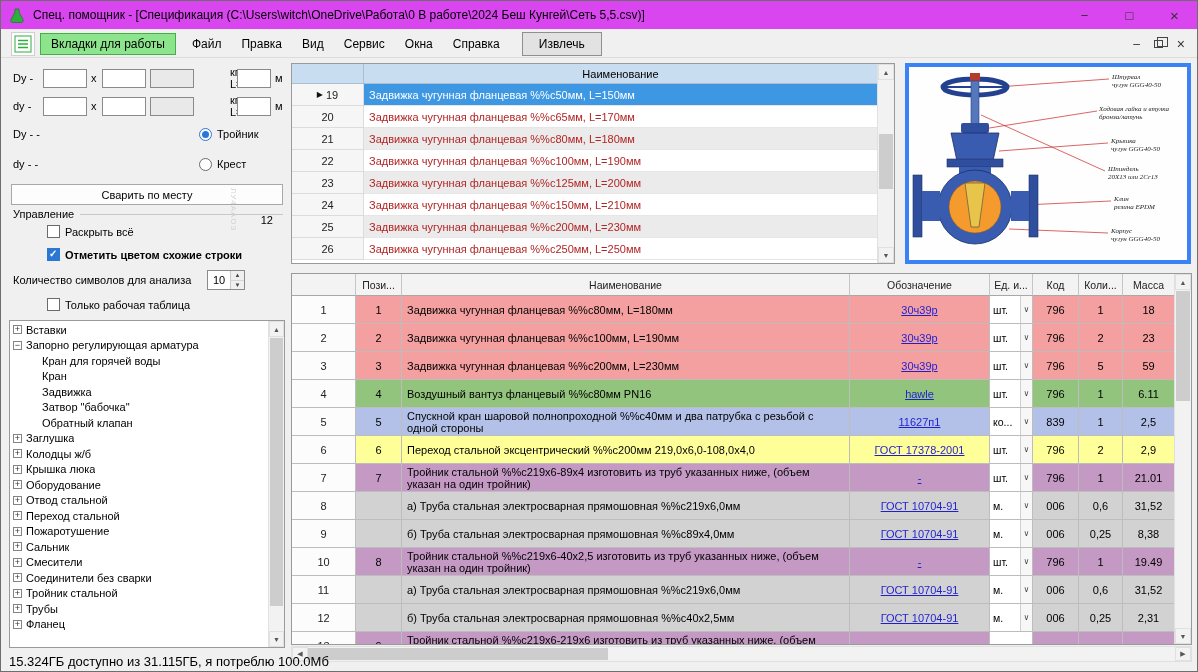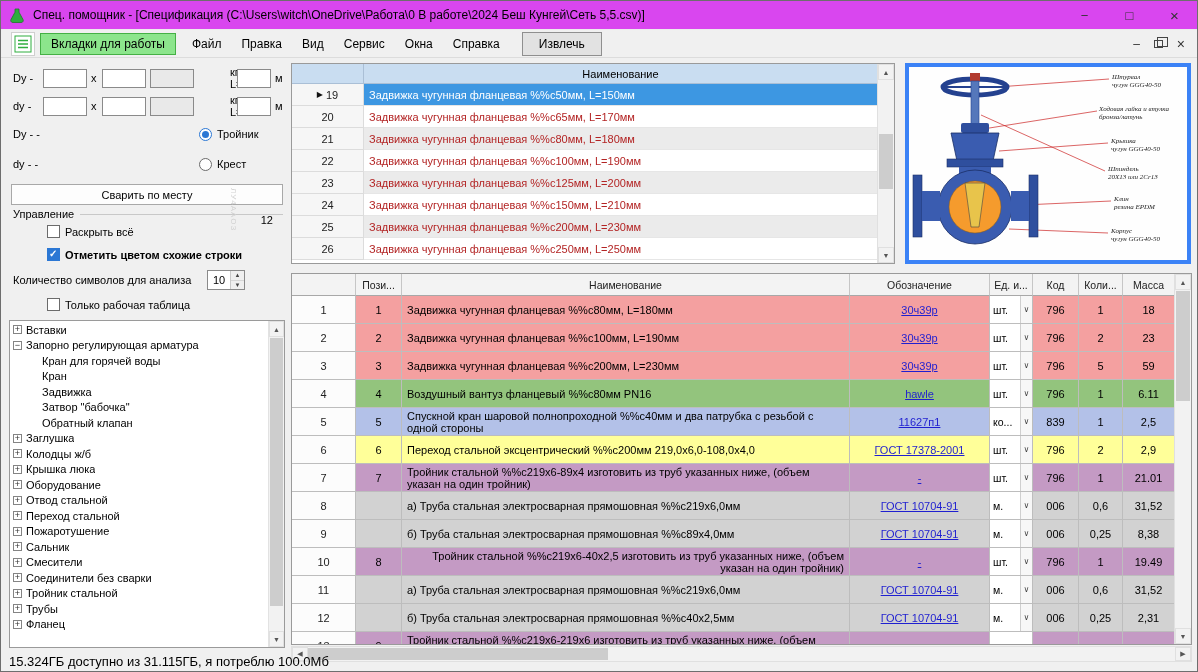--- a/index.html
+++ b/index.html
@@ -594,21 +594,21 @@
               <span class="unit-txt">м.</span>
               <span class="unit-dd">∨</span>
             </div>
             <div class="bc bcode c-gray" style="width: 46px;">006</div>
             <div class="bc bqty c-gray" style="width: 44px;">0,25</div>
             <div class="bc bmass c-gray" style="width: 52px;">8,38</div>
           </div>
           <div class="brow">
             <div class="bc bnum" style="width: 64px;">10</div>
             <div class="bc bpos c-purple" style="width: 46px;">8</div>
-            <div class="bc bname c-purple" style="width: 448px; text-align: right;">Тройник стальной %%с219х6-40х2,5 изготовить из труб указанных ниже, (объем указан на один тройник)</div>
+            <div class="bc bname c-purple" style="width: 448px;">Тройник стальной %%с219х6-40х2,5 изготовить из труб указанных ниже, (объем указан на один тройник)</div>
             <div class="bc bmark c-purple" style="width: 140px;">
               <span class="link">-</span>
             </div>
             <div class="bc bunit" style="width: 43px;">
               <span class="unit-txt">шт.</span>
               <span class="unit-dd">∨</span>
             </div>
             <div class="bc bcode c-purple" style="width: 46px;">796</div>
             <div class="bc bqty c-purple" style="width: 44px;">1</div>
             <div class="bc bmass c-purple" style="width: 52px;">19.49</div>

